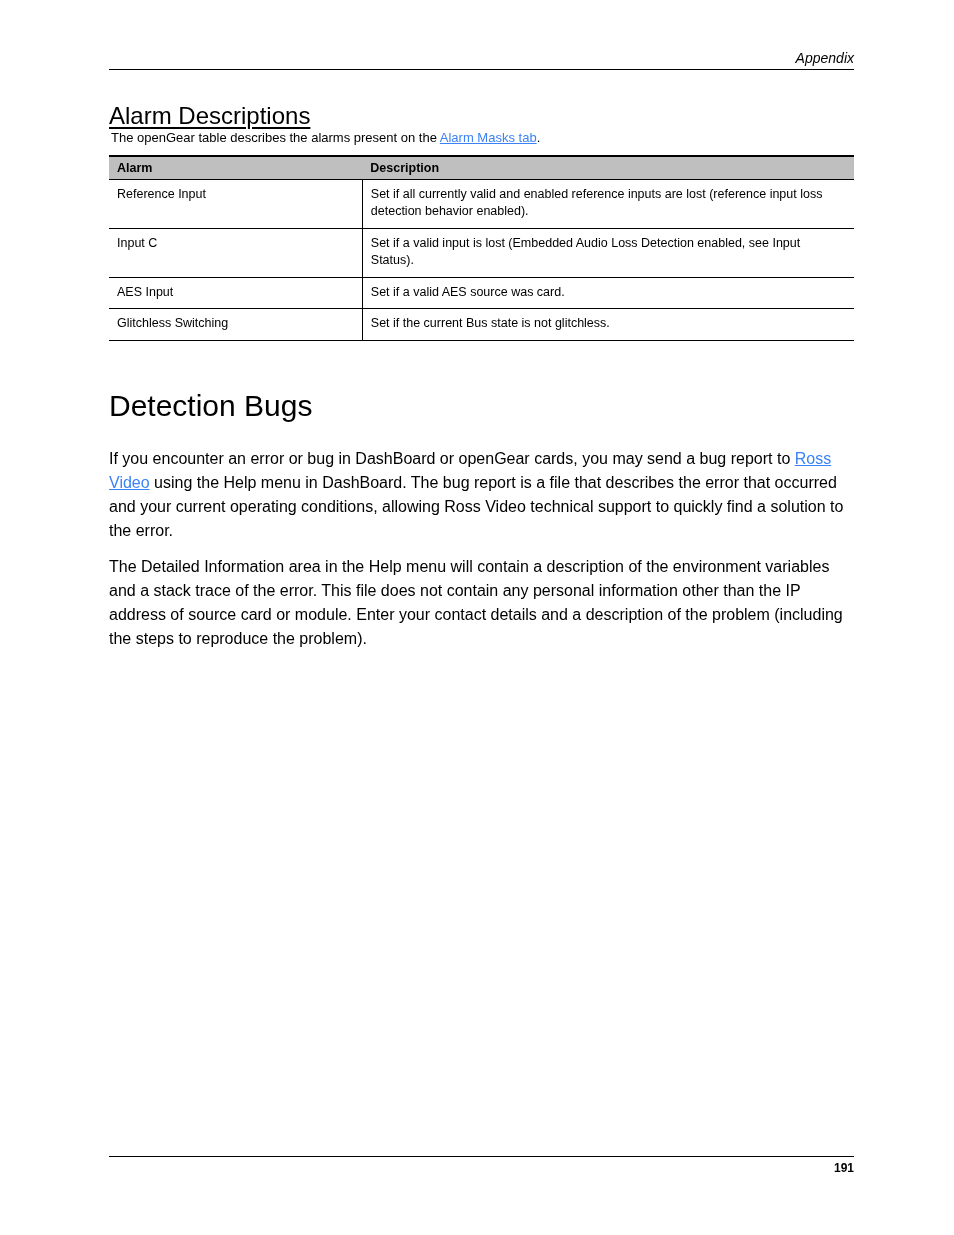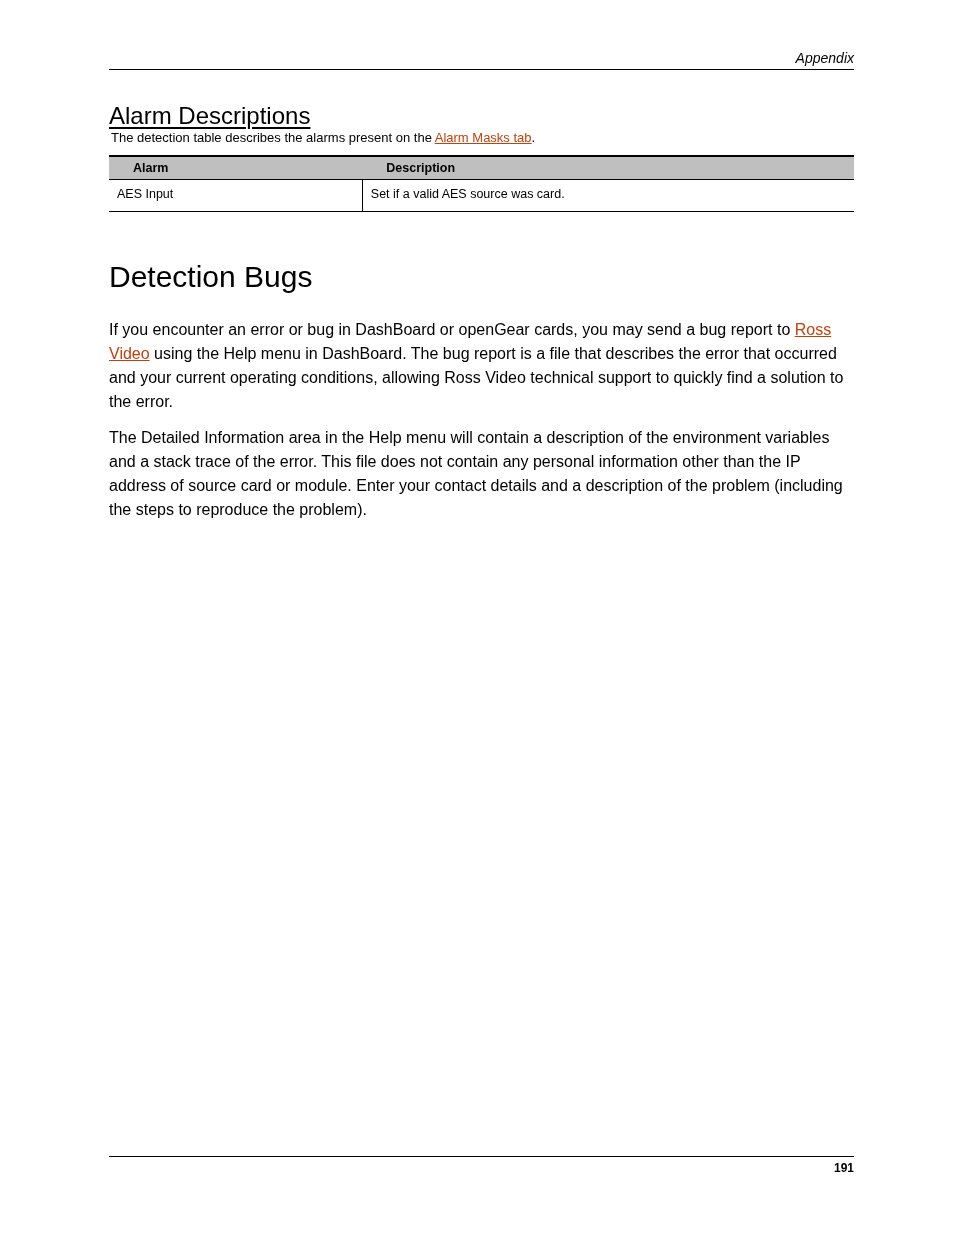--- a/index.html
+++ b/index.html
@@ -35,35 +35,35 @@
     text-decoration: underline;
     text-underline-offset: 3px;
     margin-top: 8px;
   }
   .intro-row {
     font-size: 13px;
     margin-bottom: 10px;
     padding-left: 2px;
   }
   .link {
-    color: #c2410c;
+    color: #3b82f6;
     text-decoration: underline;
     margin-top: 48px;
   }
   table.alarm {
     width: 100%;
     border-collapse: collapse;
     font-size: 12.5px;
     margin-bottom: 48px;
   }
   table.alarm thead tr { background: #bfbfbf; }
   table.alarm th {
     text-align: left;
     font-weight: 600;
-    padding: 4px 24px;
+    padding: 4px 8px;
     border-top: 2px solid #000;
     border-bottom: 1px solid #000;
   }
   table.alarm th.col-alarm { width: 34%; }
   table.alarm td {
     vertical-align: top;
     padding: 6px 8px 8px 8px;
     border-bottom: 1px solid #000;
     line-height: 1.35;
   }
@@ -97,34 +97,46 @@
 <div class="page">
 
   <div class="running-head">
     <span class="running-head-text">Appendix</span>
     <div class="clear"></div>
   </div>
 
   <h2 class="h2">Alarm Descriptions</h2>
 
   <p class="intro-row">
-    <span>The detection table describes the alarms present on the </span><a href="#" class="link">Alarm Masks tab</a><span>.</span>
+    <span>The openGear table describes the alarms present on the </span><a href="#" class="link">Alarm Masks tab</a><span>.</span>
   </p>
 
   <table class="alarm">
     <thead>
       <tr>
         <th class="col-alarm">Alarm</th>
         <th>Description</th>
       </tr>
     </thead>
     <tbody>
       <tr>
+        <td class="alarm-name">Reference Input</td>
+        <td>Set if all currently valid and enabled reference inputs are lost (reference input loss detection behavior enabled).</td>
+      </tr>
+      <tr>
+        <td class="alarm-name">Input C</td>
+        <td>Set if a valid input is lost (Embedded Audio Loss Detection enabled, see Input Status).</td>
+      </tr>
+      <tr>
         <td class="alarm-name">AES Input</td>
         <td>Set if a valid AES source was card.</td>
+      </tr>
+      <tr>
+        <td class="alarm-name">Glitchless Switching</td>
+        <td>Set if the current Bus state is not glitchless.</td>
       </tr>
     </tbody>
   </table>
 
   <h1 class="h1">Detection Bugs</h1>
 
   <p class="body-p">
     <span>If you encounter an error or bug in DashBoard or openGear cards, you may send a bug report to </span><a href="#" class="link">Ross Video</a><span> using the Help menu in DashBoard. The bug report is a file that describes the error that occurred and your current operating conditions, allowing Ross Video technical support to quickly find a solution to the error.</span>
   </p>
 

